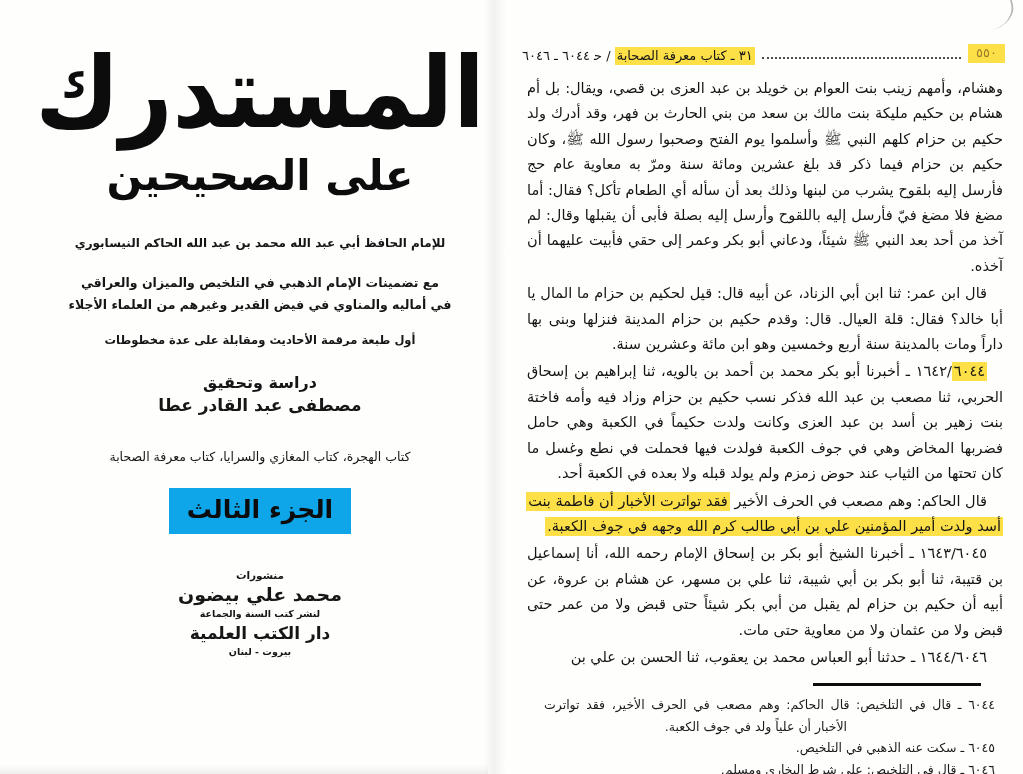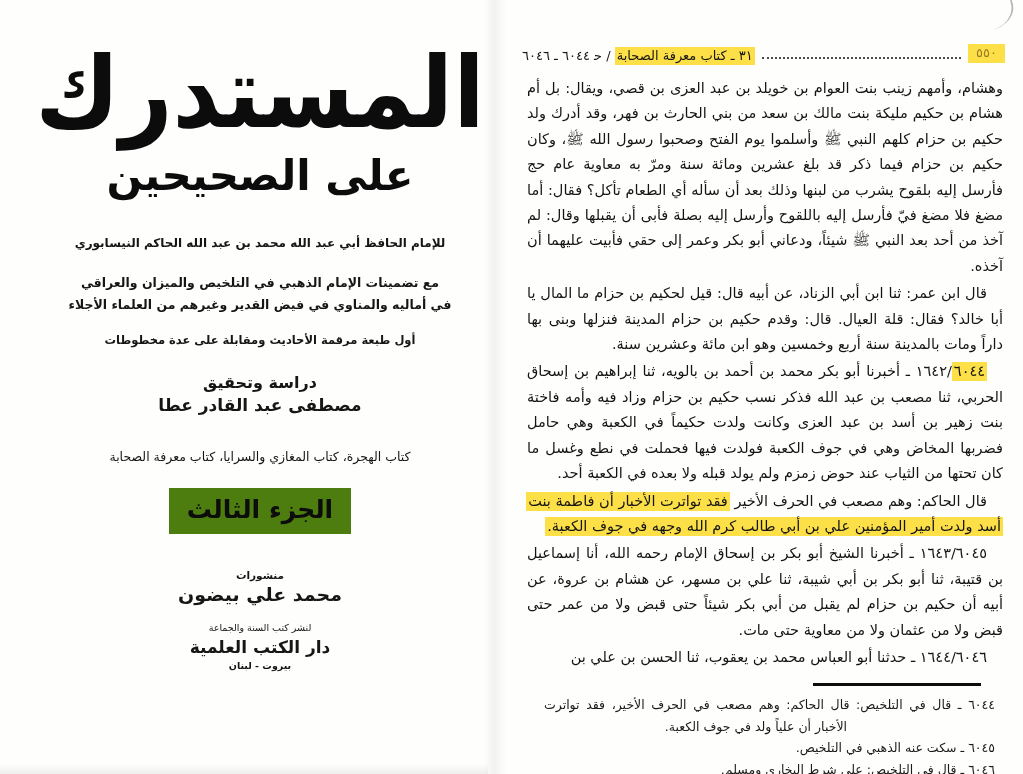--- a/index.html
+++ b/index.html
@@ -22,27 +22,27 @@
   }
   .title-sub { margin-top:8px; font-size:42px; font-weight:700; color:#0c0c0c; }
   .author-line { margin-top:36px; font-size:12px; font-weight:700; }
   .tadmeen { margin-top:22px; font-size:12.5px; font-weight:700; line-height:22px; }
   .edition-note { margin-top:17px; font-size:11.5px; font-weight:700; }
   .editor-label { margin-top:26px; font-size:16px; font-weight:700; }
   .editor-name { margin-top:3px; font-size:17px; font-weight:700; }
   .contents-line { margin-top:34px; font-size:12.5px; font-weight:400; }
   .volume-wrap { margin-top:24px; }
   .volume-badge {
-    display:inline-block; background:#4d7c0f; padding:7px 18px 10px;
+    display:inline-block; background:#0ea5e9; padding:7px 18px 10px;
     font-size:25px; font-weight:700; color:#0c0c0c;
   }
   .publisher { margin-top:34px; line-height:1.35; }
   .pub-small   { font-size:10.5px; font-weight:700; }
   .pub-name    { font-size:19px; font-weight:700; transform:scaleY(0.95); }
-  .pub-series  { font-size:9.5px; font-weight:400; margin-top:15px; }
+  .pub-series  { font-size:9.5px; font-weight:700; margin-top:1px; }
   .pub-house   { font-size:17px; font-weight:700; margin-top:1px; }
   .pub-city    { font-size:9.5px; font-weight:700; margin-top:1px; }
 
   
   .spine {
     position:absolute; left:484px; top:0; width:22px; height:774px;
     background:linear-gradient(90deg, rgba(0,0,0,0) 0%, rgba(0,0,0,0.05) 45%, rgba(0,0,0,0) 100%);
   }
   .corner-artifact {
     position:absolute; right:8px; top:2px; width:30px; height:26px;

